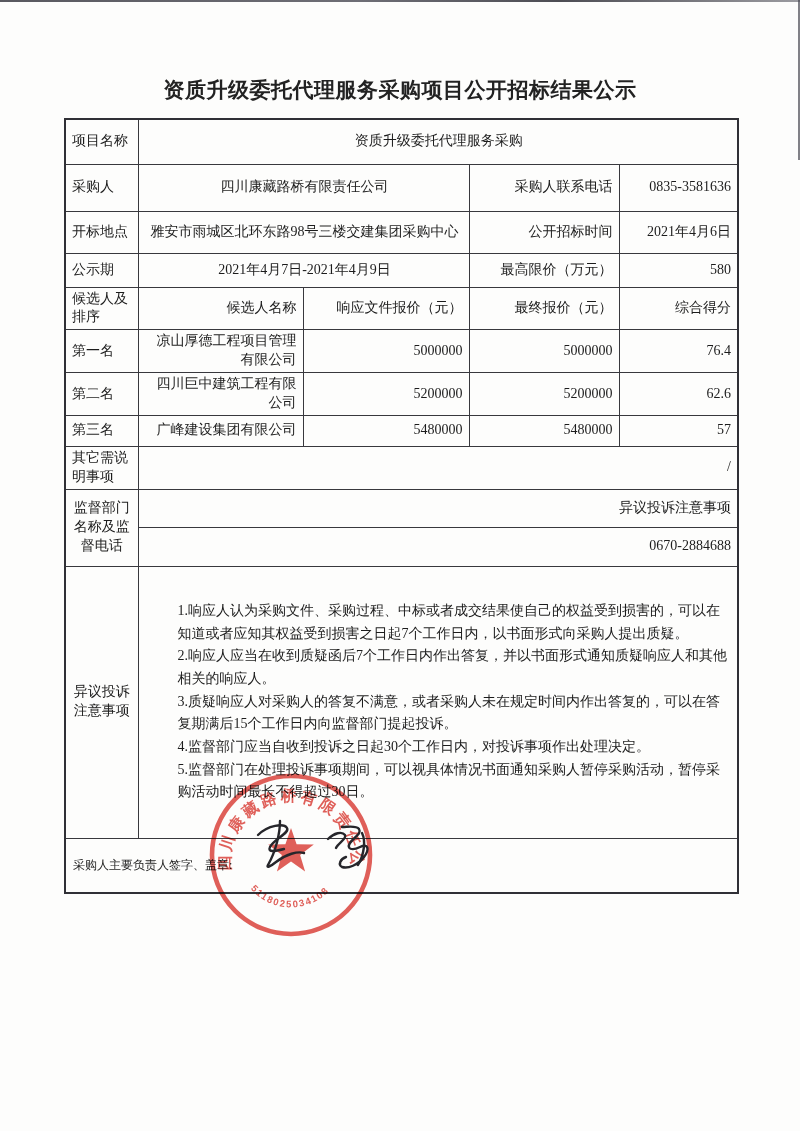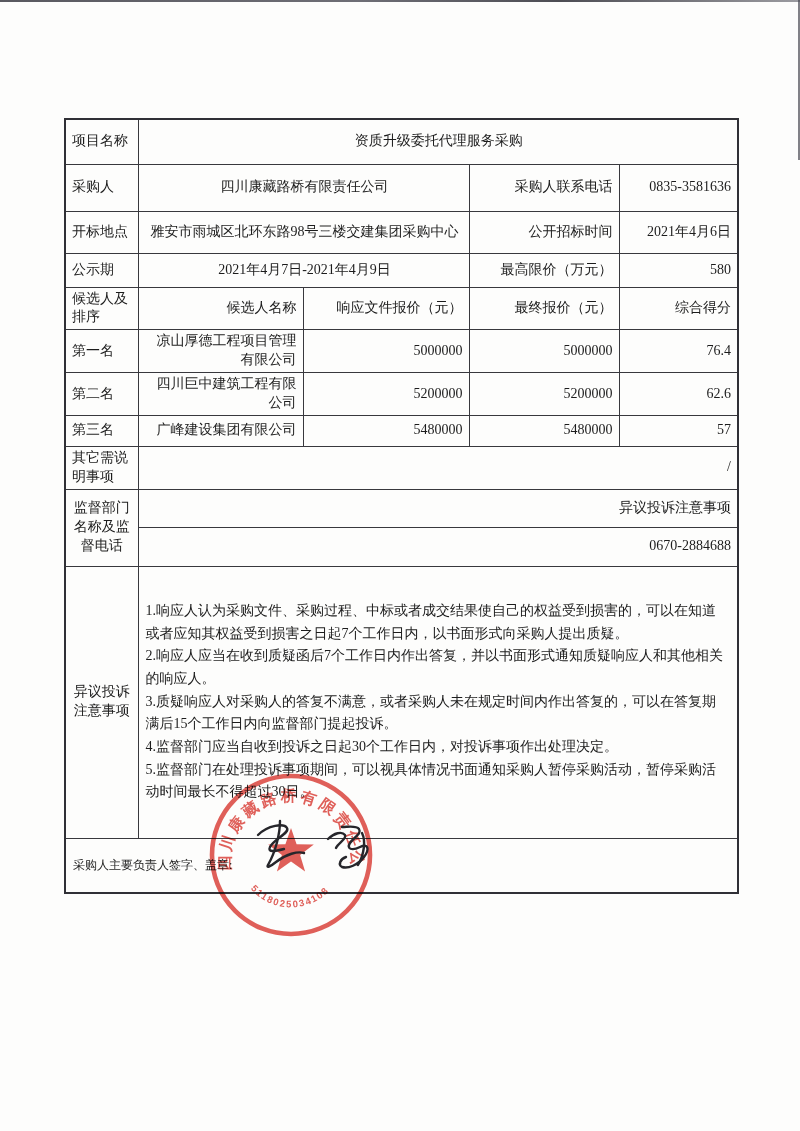--- a/index.html
+++ b/index.html
@@ -53,21 +53,21 @@
     padding: 2px 6px;
     line-height: 1.35;
   }
   .bid-table { border: 2.4px solid #303036; }
 
   td.lab { text-align: left; padding-right: 2px; }
   td.lab-center { text-align: center; padding-left: 2px; padding-right: 2px; }
   td.val-left { text-align: center; padding-left: 8px; }
   td.val-center { text-align: right; }
   td.notes-cell { text-align: left; padding: 10px 8px 10px 7px; vertical-align: middle; }
-  .notes-cell .note-item { line-height: 1.62; text-align: left; }
+  .notes-cell .note-item { line-height: 1.62; text-align: left; margin-left: 32px; }
 
   td.sign-cell { text-align: left; padding-left: 7px; font-size: 12px; }
 
   
   .stamp-wrap {
     position: absolute;
     left: 205px; top: 769px;
     width: 172px; height: 172px;
     opacity: 0.88;
     mix-blend-mode: multiply;
@@ -80,20 +80,21 @@
     pointer-events: none;
   }
 </style>
 </head>
 <body>
 
 <div class="page">
   <div class="scan-edge-top"></div>
   <div class="scan-edge-right"></div>
 
+  <div class="doc-title">资质升级委托代理服务采购项目公开招标结果公示</div>
 
   <table class="bid-table">
     <colgroup>
       <col style="width:73px">
         <col style="width:165px">
         <col style="width:166px">
         <col style="width:150px">
         <col style="width:119px">
     </colgroup>
     <tbody>

